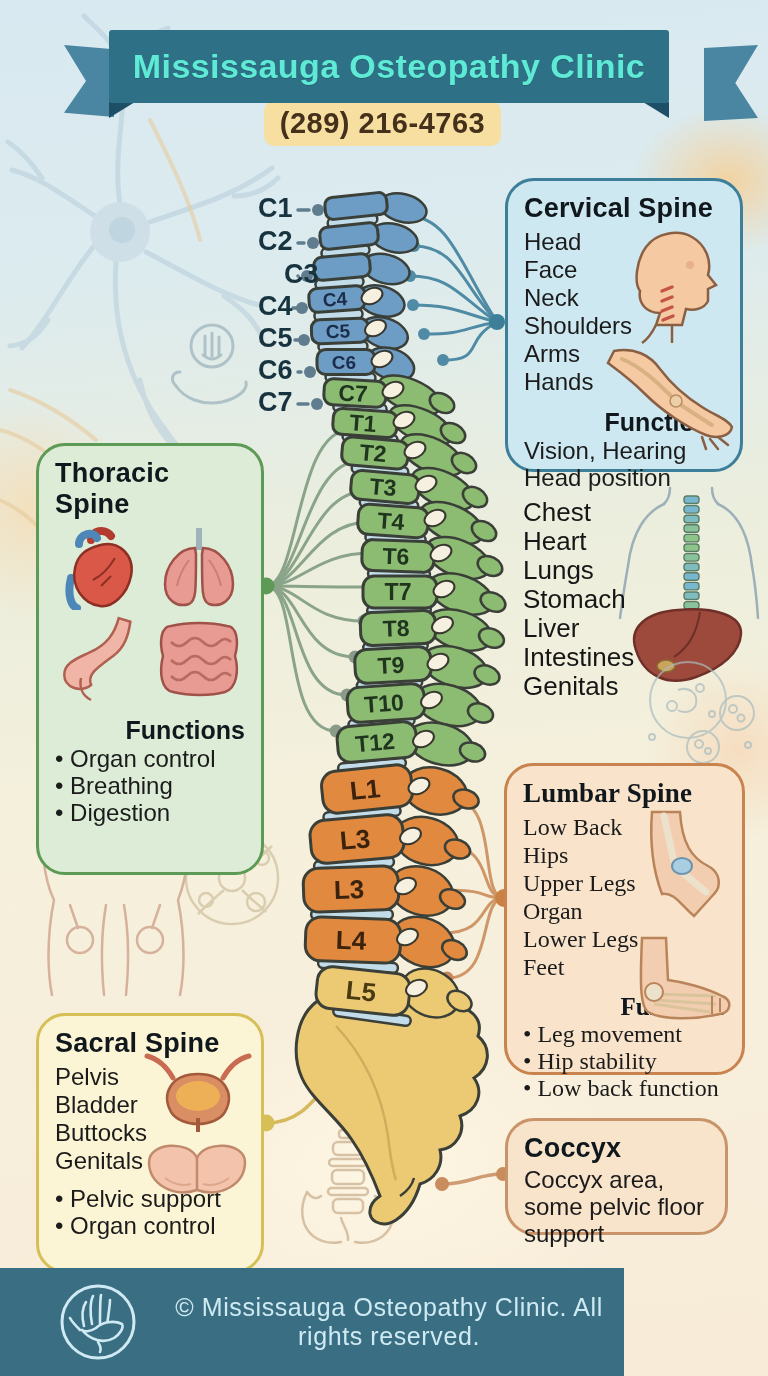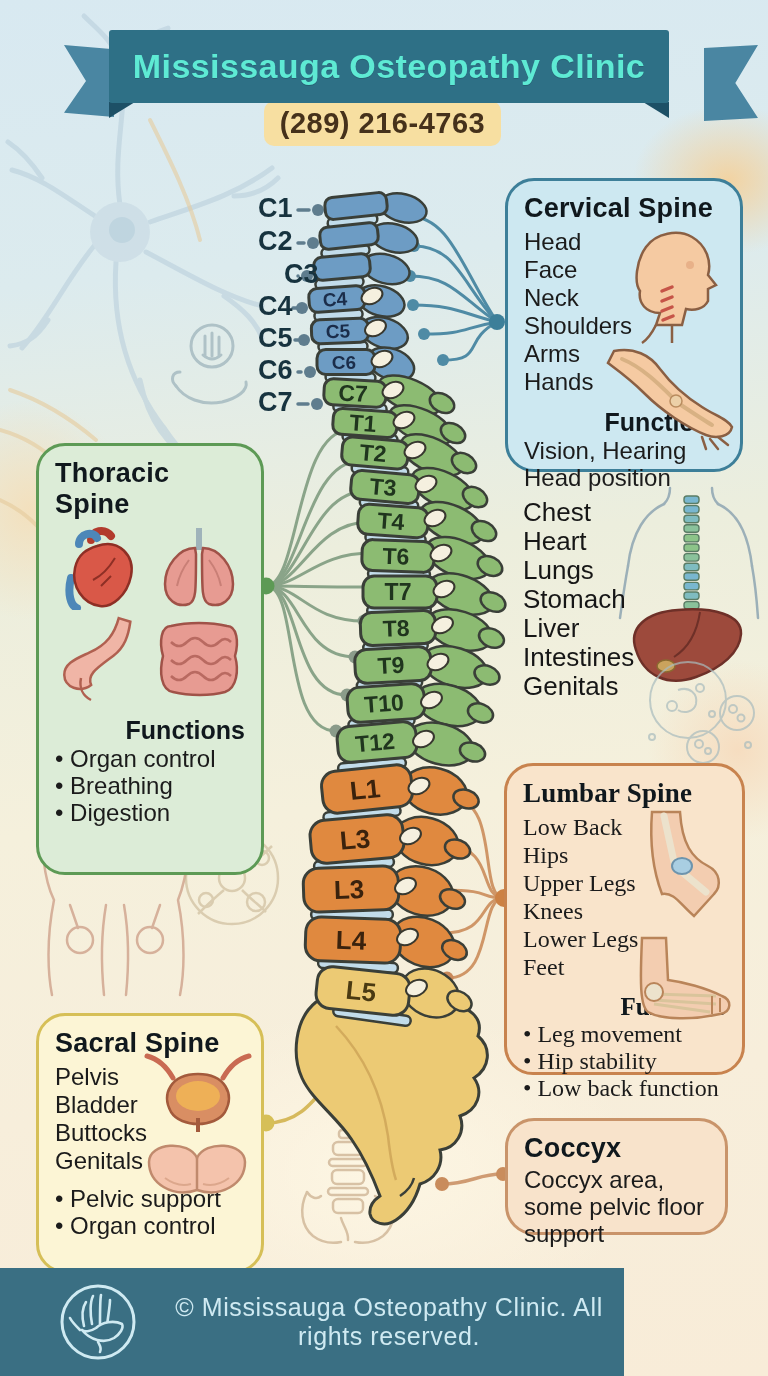--- a/index.html
+++ b/index.html
@@ -466,21 +466,21 @@
       <div>Intestines</div>
       <div>Genitals</div>
     </div>
 
   <div class="info-box lumbar-box">
     <div class="box-title">Lumbar Spine</div>
     <div class="box-list" style="width:126px;line-height:26px">
         <div>Low Back</div>
         <div>Hips</div>
         <div>Upper Legs</div>
-        <div>Knees</div>
+        <div>Organ</div>
         <div>Lower Legs</div>
         <div>Feet</div>
       </div>
     <div class="fn-label">Functions</div>
     <div class="fn-list">
         <div>• Leg movement</div>
         <div>• Hip stability</div>
         <div>• Low back function</div>
       </div>
     <svg class="box-art" style="right:8px;top:42px" width="112" height="118" viewBox="0 0 112 118">

